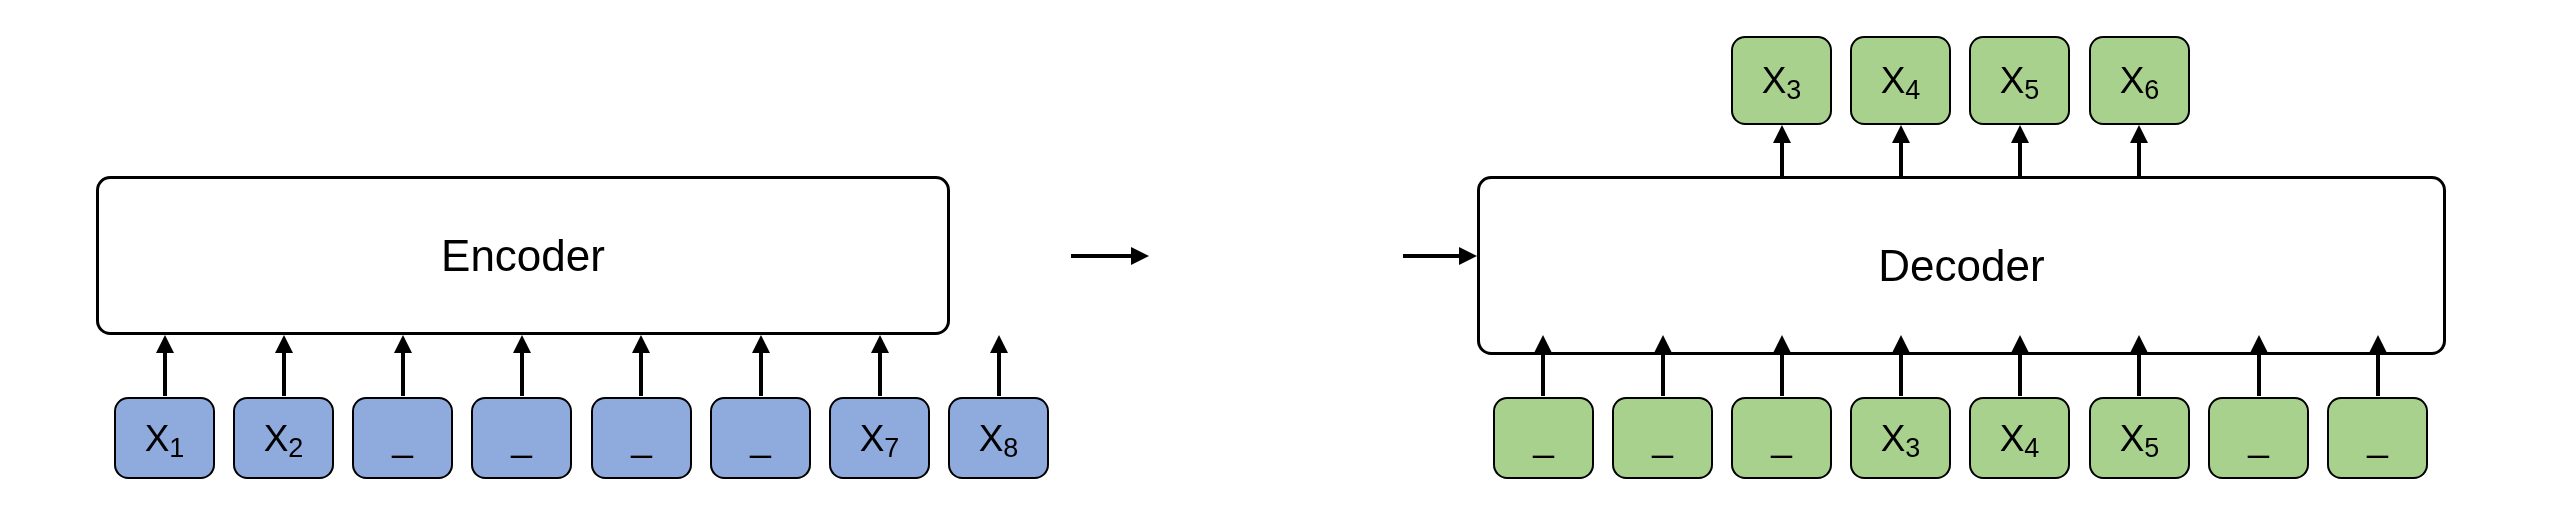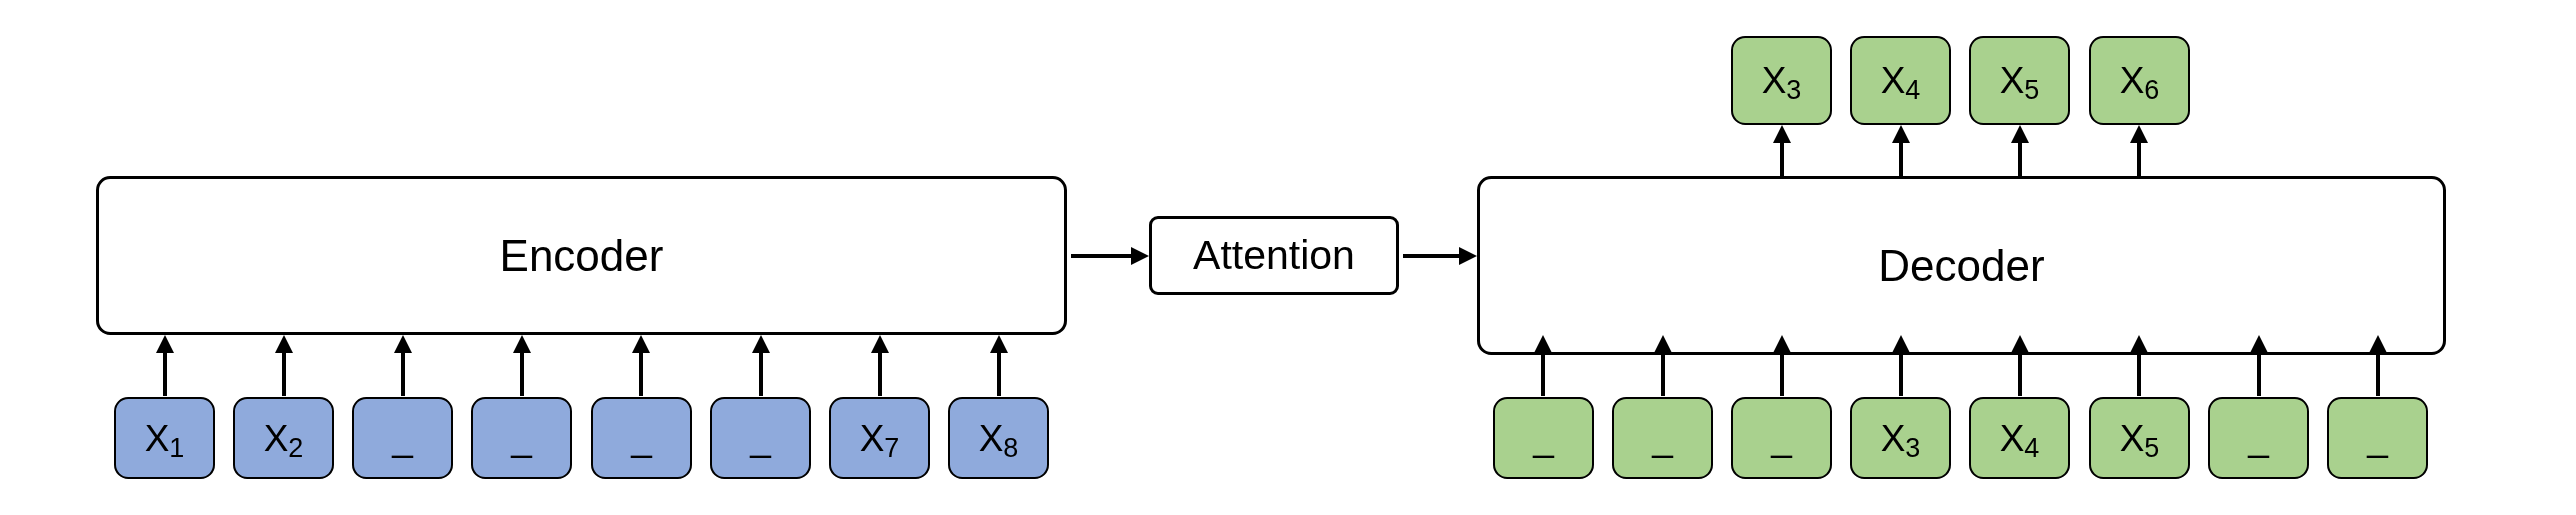--- a/index.html
+++ b/index.html
@@ -16,21 +16,21 @@
     position: absolute;
     box-sizing: border-box;
     background: var(--boxfill, #ffffff);
     border: 3.6px solid var(--stroke, #000);
     border-radius: 14.2px;
     display: flex;
     align-items: center;
     justify-content: center;
     font-size: 44px;
   }
-  #encoder-box { left: 96px; top: 176px; width: 971px; height: 159px; text-align: center; }
+  #encoder-box { left: 96px; top: 176px; width: 854px; height: 159px; text-align: center; }
   #decoder-box { left: 1477px; top: 176px; width: 969px; height: 179px; }
   #attention-box {
     left: 1149px; top: 216px; width: 250px; height: 79px;
     border-radius: 9px; font-size: 41px;
   }
   .token {
     position: absolute;
     box-sizing: border-box;
     width: 101px;
     border: 2.7px solid var(--stroke, #000);
@@ -70,23 +70,20 @@
 </style>
 </head>
 <body>
 
 <div id="canvas">
 
   <div id="encoder-box" class="bigbox">
     <span>Encoder</span>
   </div>
 
-  <div id="attention-box" class="bigbox">
-    <span>Attention</span>
-  </div>
 
   <div id="decoder-box" class="bigbox">
     <span>Decoder</span>
   </div>
 
   <div class="harrow" style="left:1071px; top:247px; width:78px;">
     <span class="shaft"></span>
     <span class="head"></span>
   </div>
 

